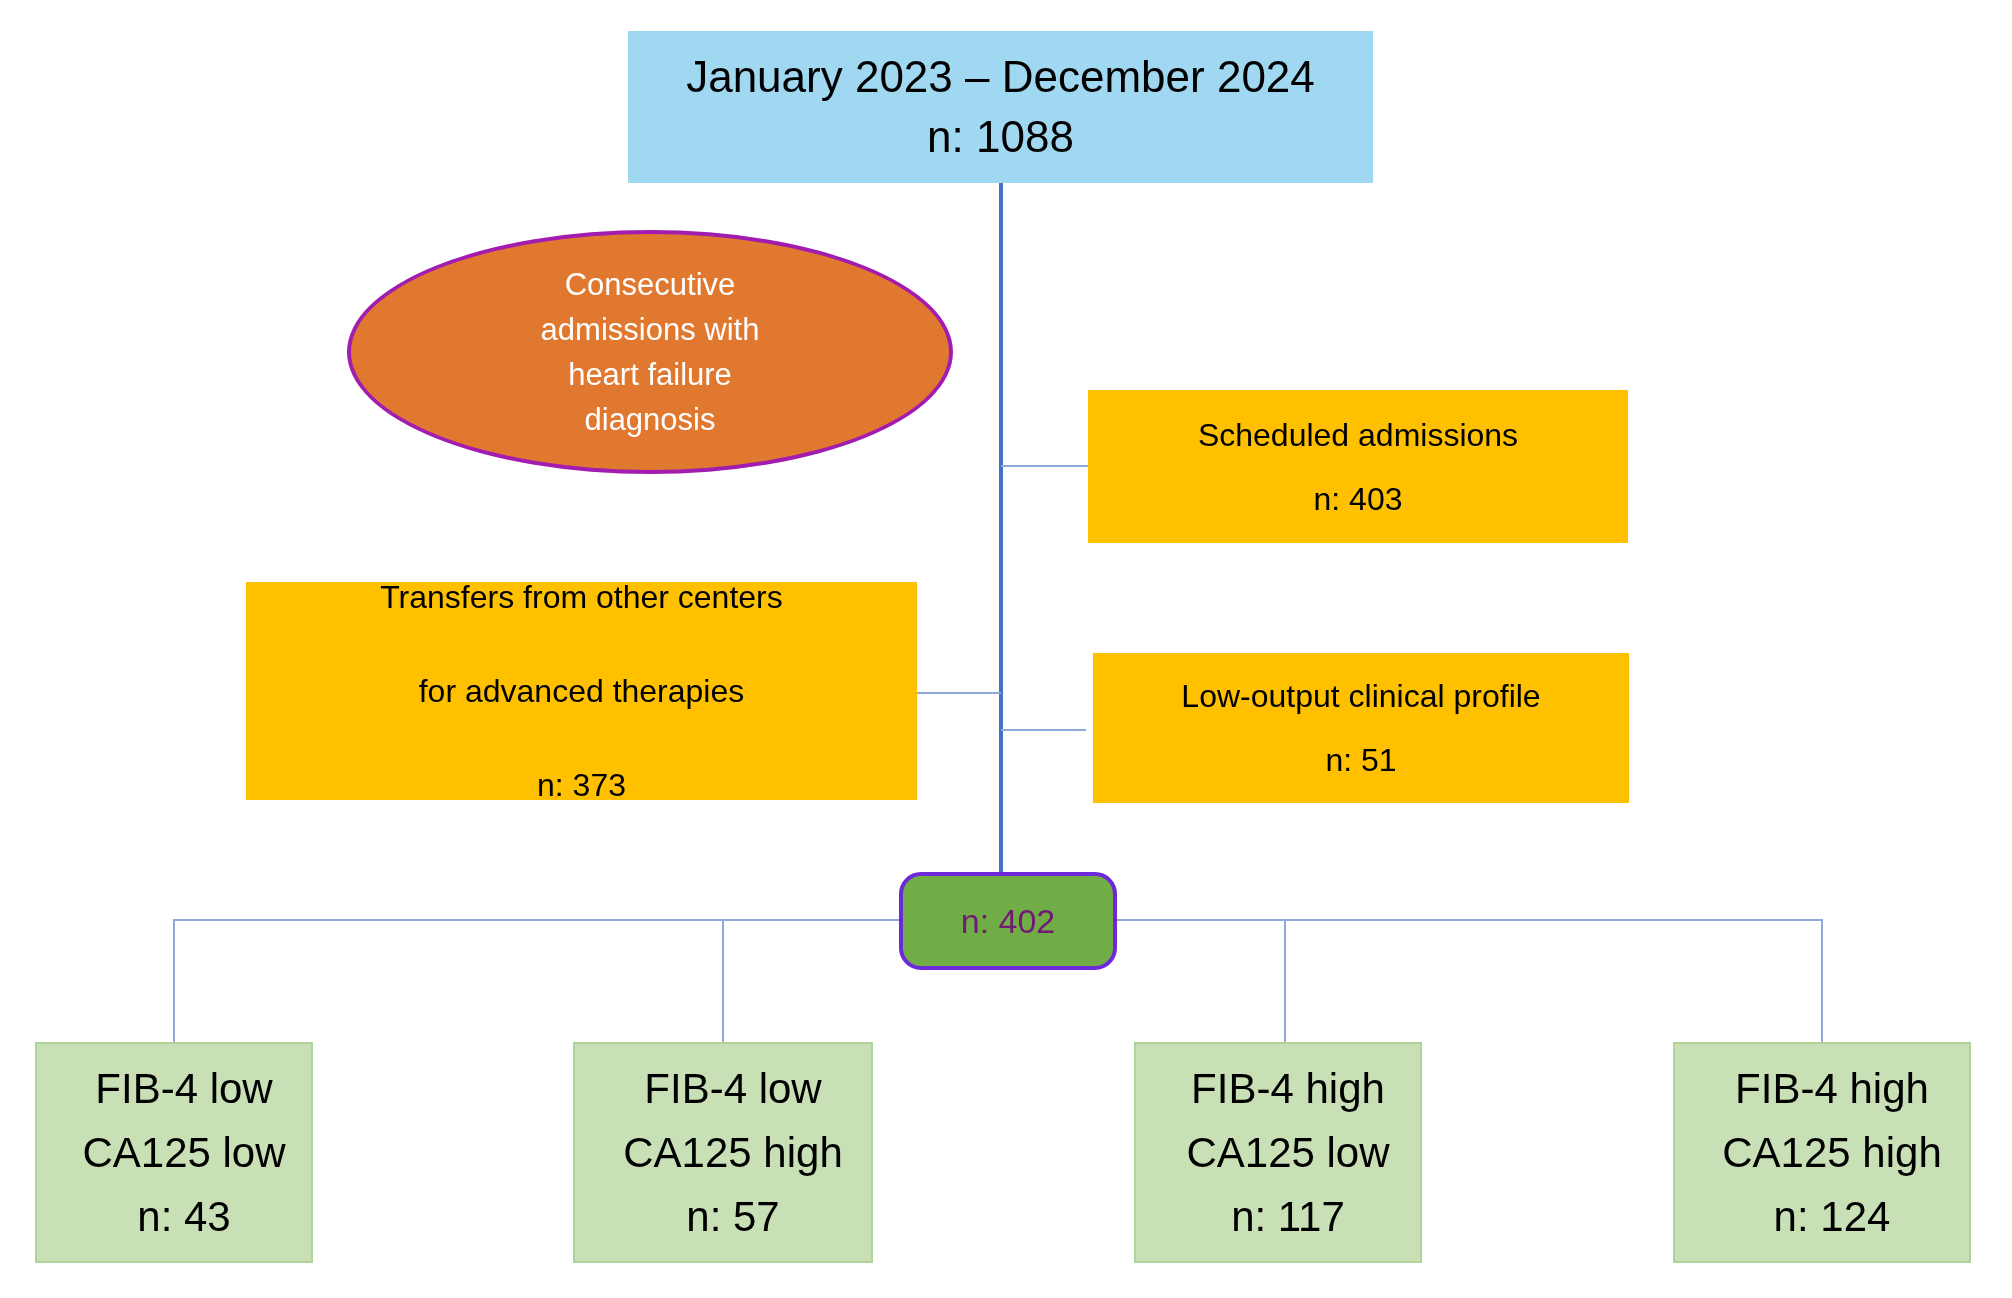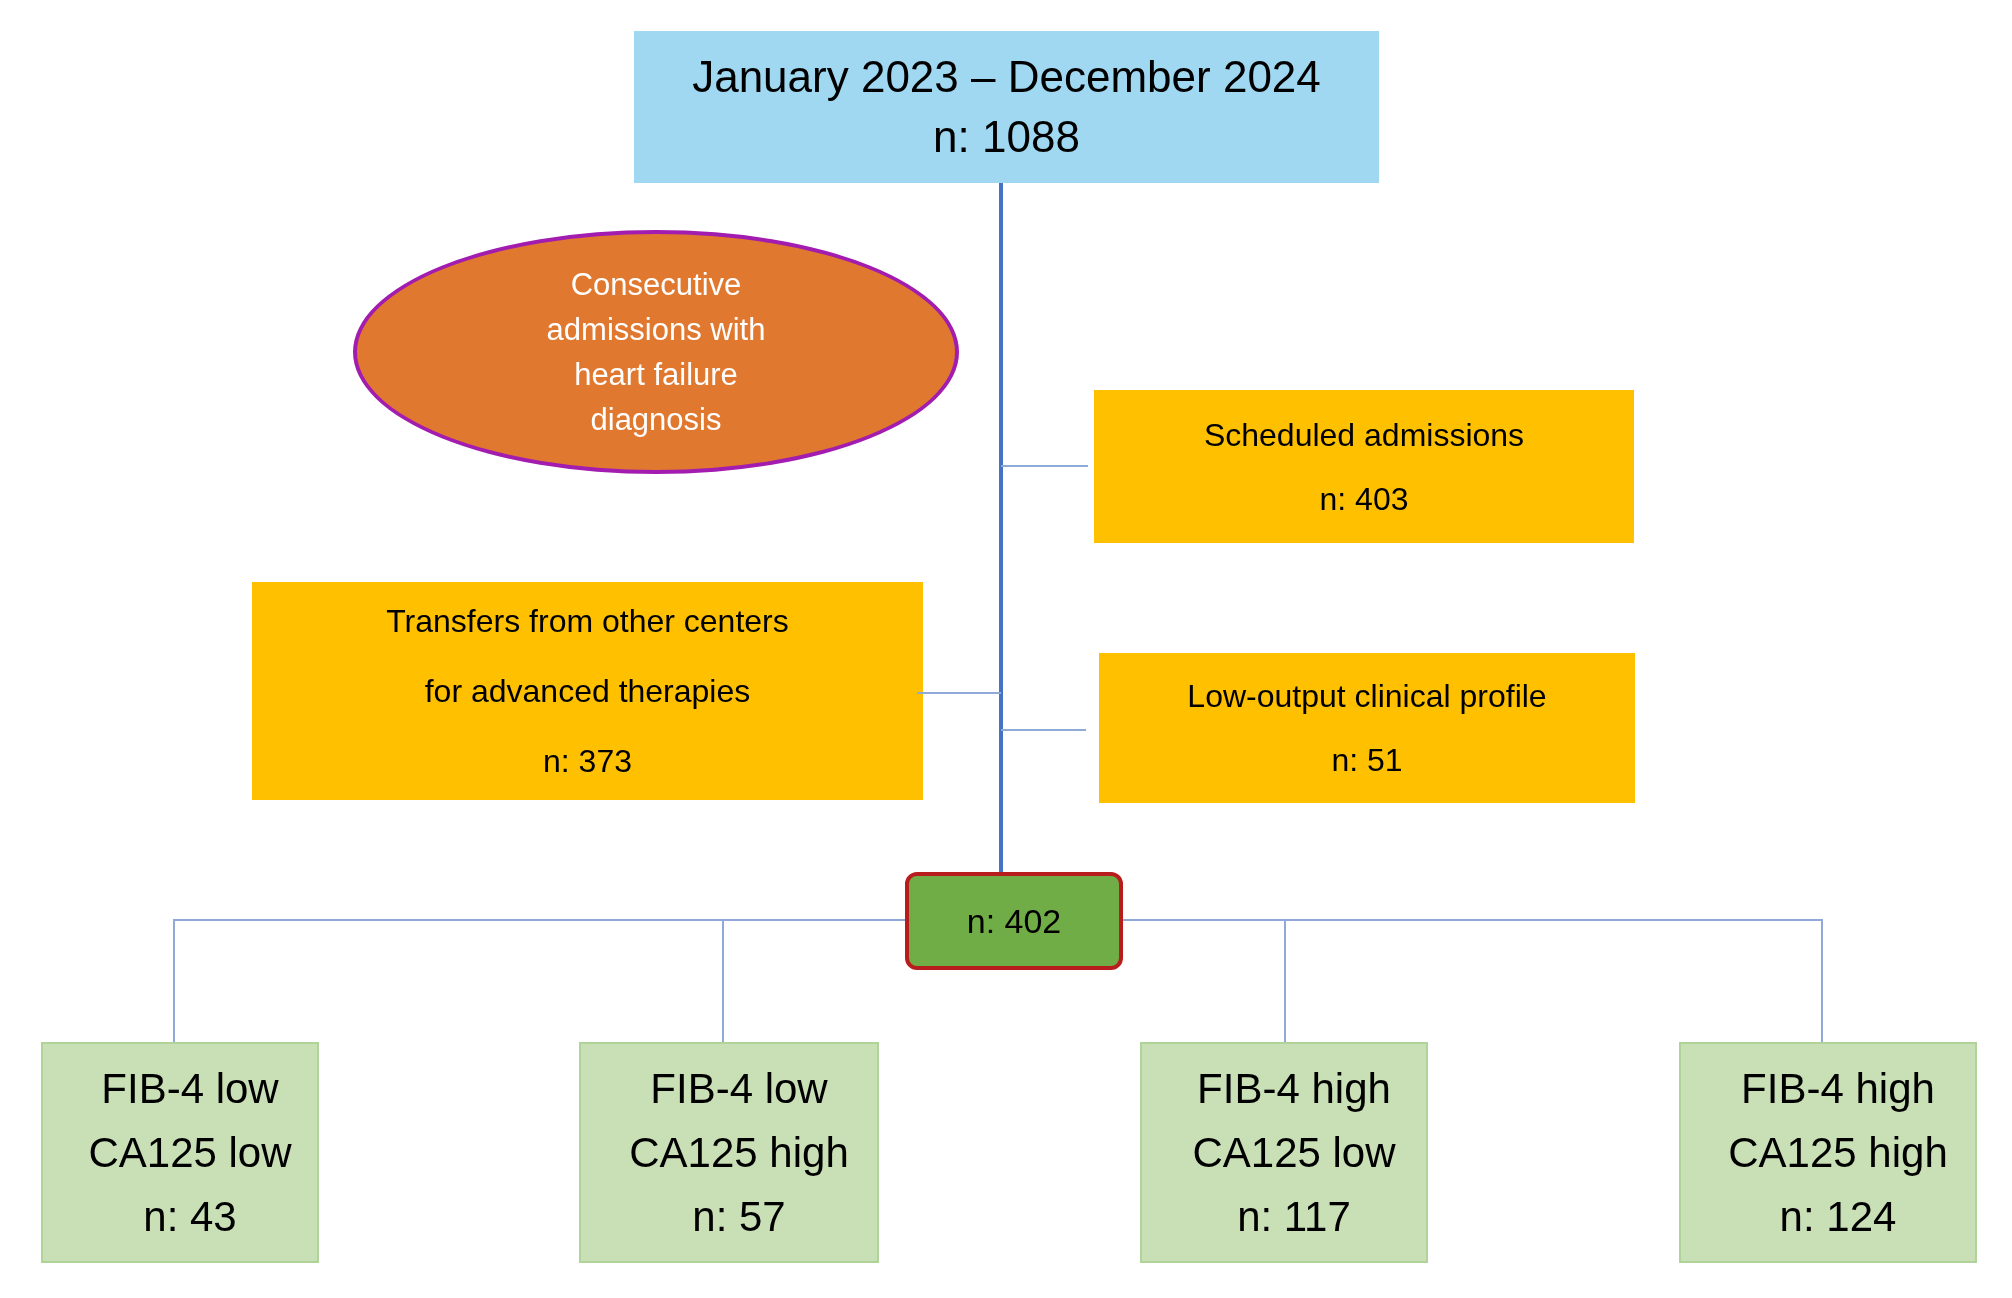--- a/index.html
+++ b/index.html
@@ -17,21 +17,20 @@
   }
   .node {
     position: absolute;
     display: flex;
     flex-direction: column;
     align-items: center;
     justify-content: center;
     text-align: center;
     color: #000000;
     box-sizing: border-box;
-    margin-left: 6px;
   }
   
   .top-box {
     left: 628px; top: 31px; width: 745px; height: 152px;
     background: #a0d8f2;
     font-size: 44px; line-height: 60px;
   }
   
   .ellipse {
     left: 347px; top: 230px; width: 606px; height: 244px;
@@ -40,29 +39,29 @@
     border-radius: 50%;
     color: #ffffff;
     font-size: 31px; line-height: 45px;
   }
   
   .gold {
     background: #ffc000;
     font-size: 32px;
   }
   .excl-scheduled { left: 1088px; top: 390px; width: 540px; height: 153px; line-height: 64px; }
-  .excl-transfers { left: 246px;  top: 582px; width: 671px; height: 218px; line-height: 70px; }
+  .excl-transfers { left: 246px;  top: 582px; width: 671px; height: 218px; line-height: 70px; gap: 24px; }
   .excl-lowoutput { left: 1093px; top: 653px; width: 536px; height: 150px; line-height: 64px; }
   
   .included-box {
     left: 899px; top: 872px; width: 218px; height: 98px;
     background: #70ad47;
-    border: 4px solid #b91c1c;
-    border-radius: 12px;
-    color: #000000;
+    border: 4px solid #6d28d9;
+    border-radius: 22px;
+    color: #701a75;
     font-size: 34px;
     z-index: 3;
   }
   
   .outcome {
     top: 1042px; height: 221px;
     background: #c9e0b6;
     border: 2px solid #afd398;
     font-size: 42px; line-height: 64px; padding-left: 20px;
   }

